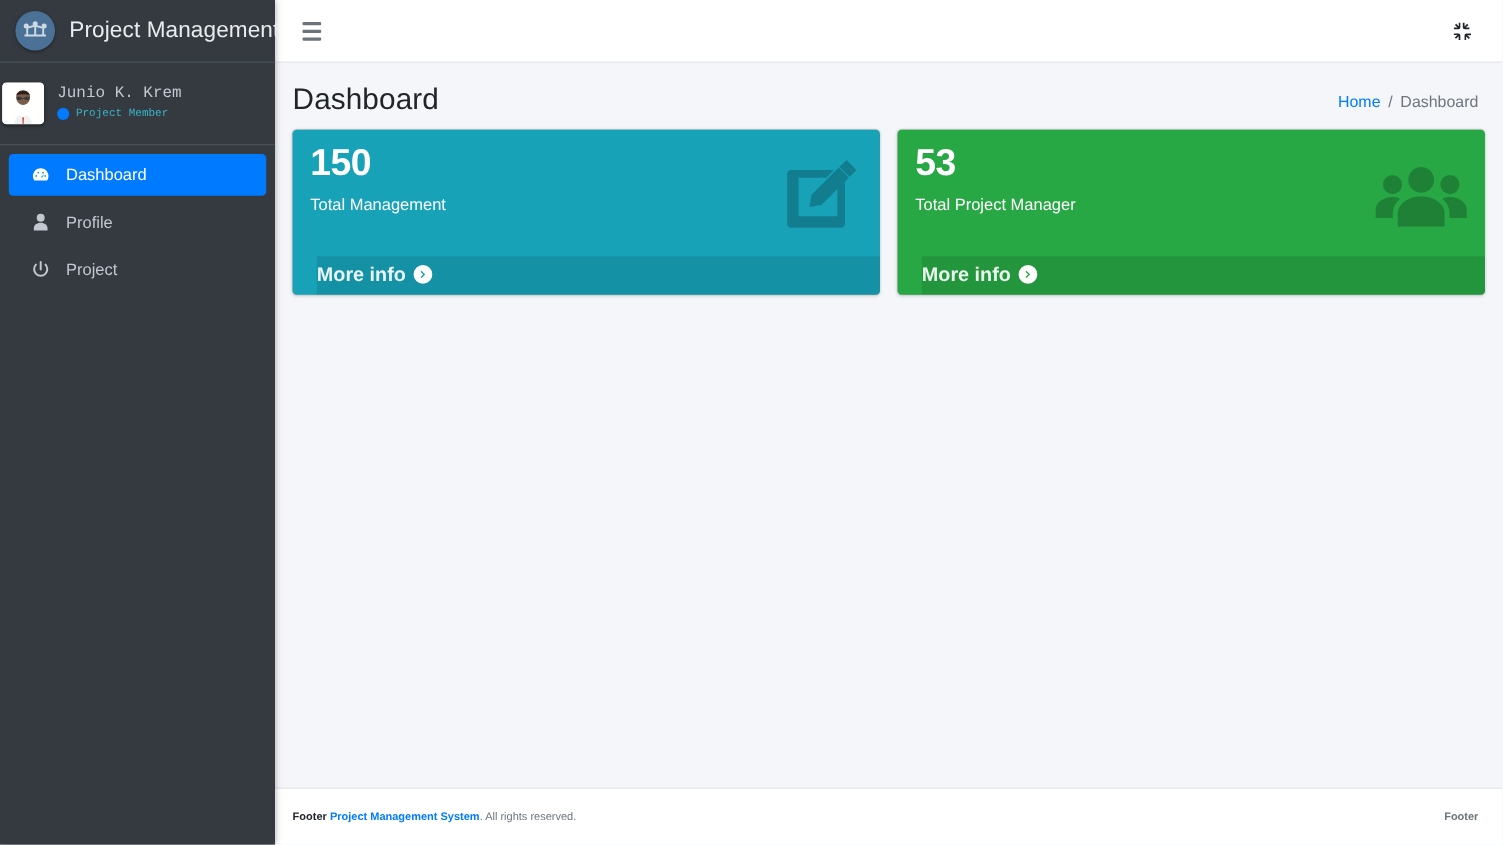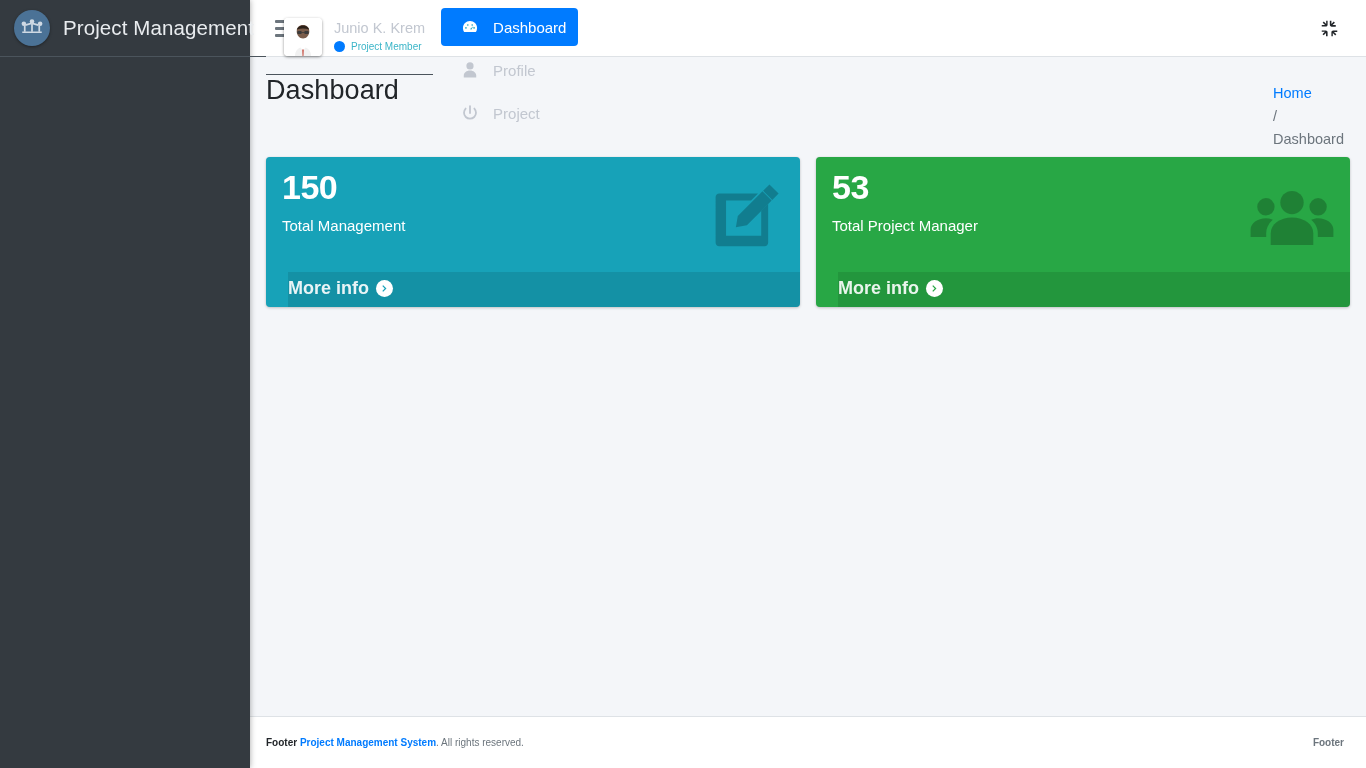--- a/index.html
+++ b/index.html
@@ -11,21 +11,21 @@
     background: #f4f6f9;
   }
 
   .app { display: flex; width: 1366px; height: 768px; }
 
   
   .sidebar {
     width: 250px; height: 768px;
     background: #343a40;
     flex: 0 0 250px;
-    display: flex; flex-direction: row;
+    display: flex; flex-direction: column;
     box-shadow: 0 0 6px rgba(0,0,0,.35);
     position: relative; z-index: 5;
   }
   .brand {
     height: 57px;
     display: flex; align-items: center;
     padding: 0 12px 0 14px;
     border-bottom: 1px solid #4b545c;
     text-decoration: none;
   }
@@ -41,23 +41,24 @@
     color: #e9ecef;
     font-size: 20.5px;
     margin-left: 13px;
     font-weight: 400;
     white-space: nowrap;
     letter-spacing: .1px;
   }
 
   .userpanel {
     display: flex; align-items: center;
-    padding: 12px 8px 13px 18px;
+    padding: 12px 8px 13px 2px;
     border-bottom: 1px solid #4b545c;
     height: 75px;
+    font-family: Liberation Mono, monospace;
   }
   .avatar {
     width: 38px; height: 38px; border-radius: 4px;
     background: #ffffff;
     flex: 0 0 38px;
     overflow: hidden;
     box-shadow: 0 1px 3px rgba(0,0,0,.45);
     position: relative;
   }
   .userinfo { margin-left: 12px; line-height: 1.15; }
@@ -129,22 +130,22 @@
 
   .content-header {
     padding: 16px 22px 10px 16px;
     display: flex; align-items: flex-start; justify-content: space-between;
   }
   .page-title {
     font-size: 27px; font-weight: 400; color: #212529;
     line-height: 1.3; letter-spacing: .1px;
   }
   .breadcrumb {
-    display: flex; align-items: flex-start; gap: 7px;
-    font-size: 14.5px; padding-top: 12px; flex-direction: column;
+    display: flex; align-items: flex-end; gap: 7px;
+    font-size: 14.5px; padding-top: 12px;
   }
   .breadcrumb a { color: #007bff; text-decoration: none; }
   .crumb-sep { color: #6c757d; }
   .crumb-active { color: #6c757d; }
 
   .content { padding: 0 16px; flex: 1 1 auto; }
 
   .cards-row { display: flex; gap: 16px; }
   .small-box {
     flex: 1 1 0; min-width: 0;

